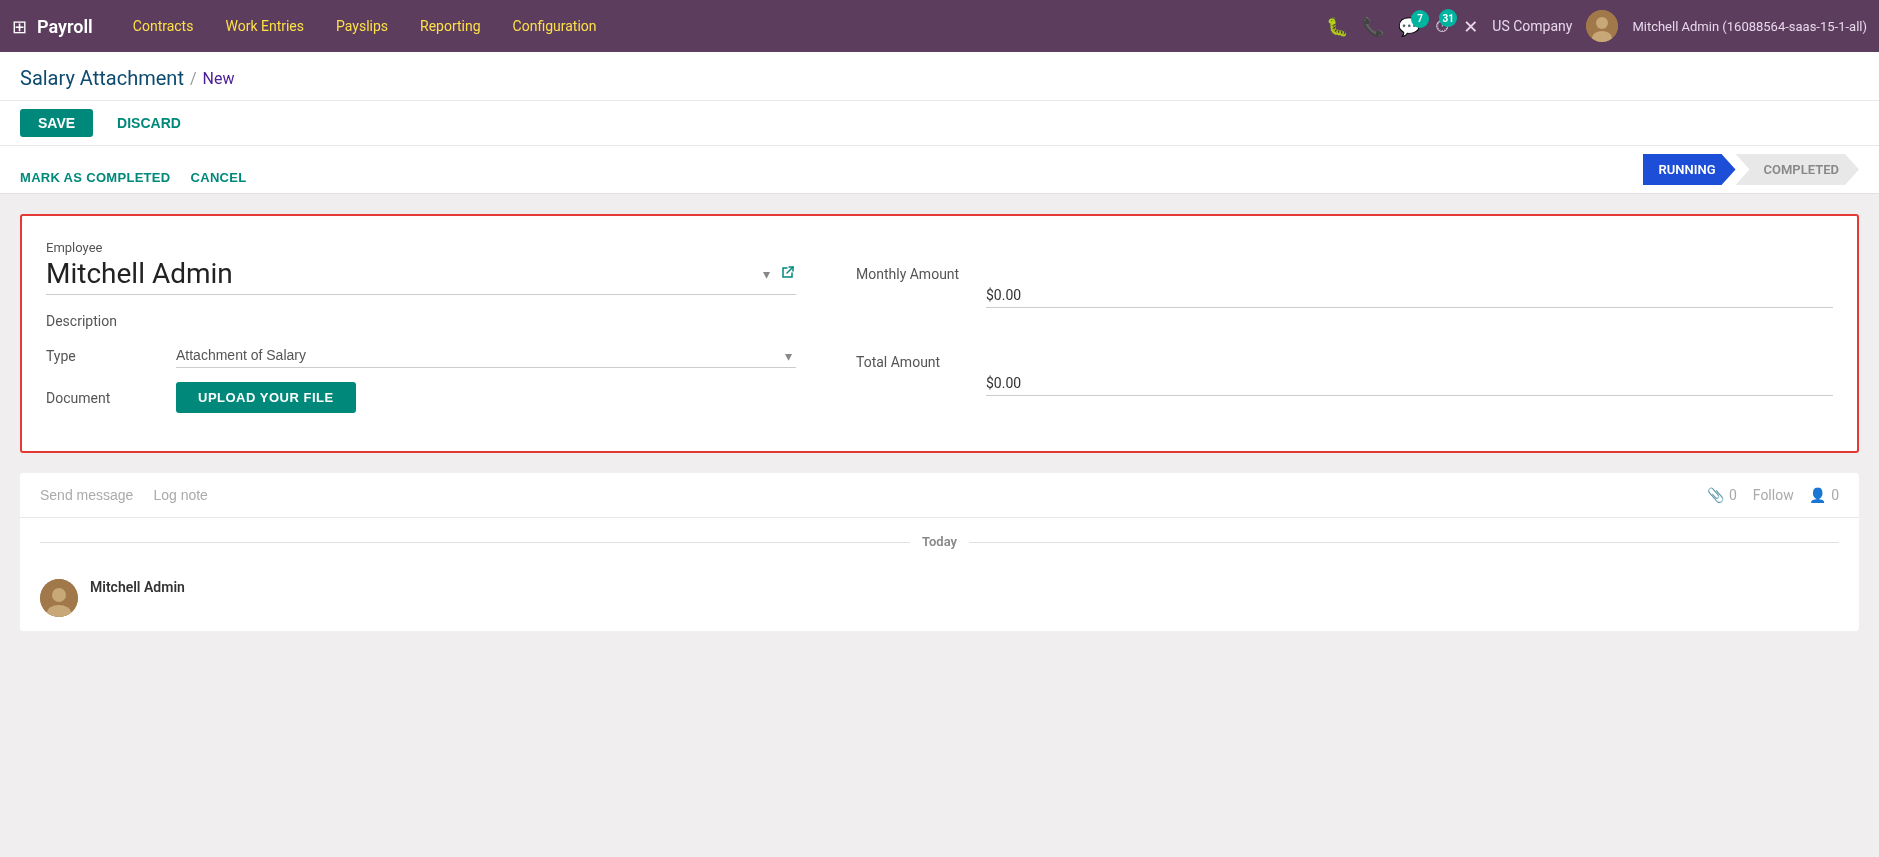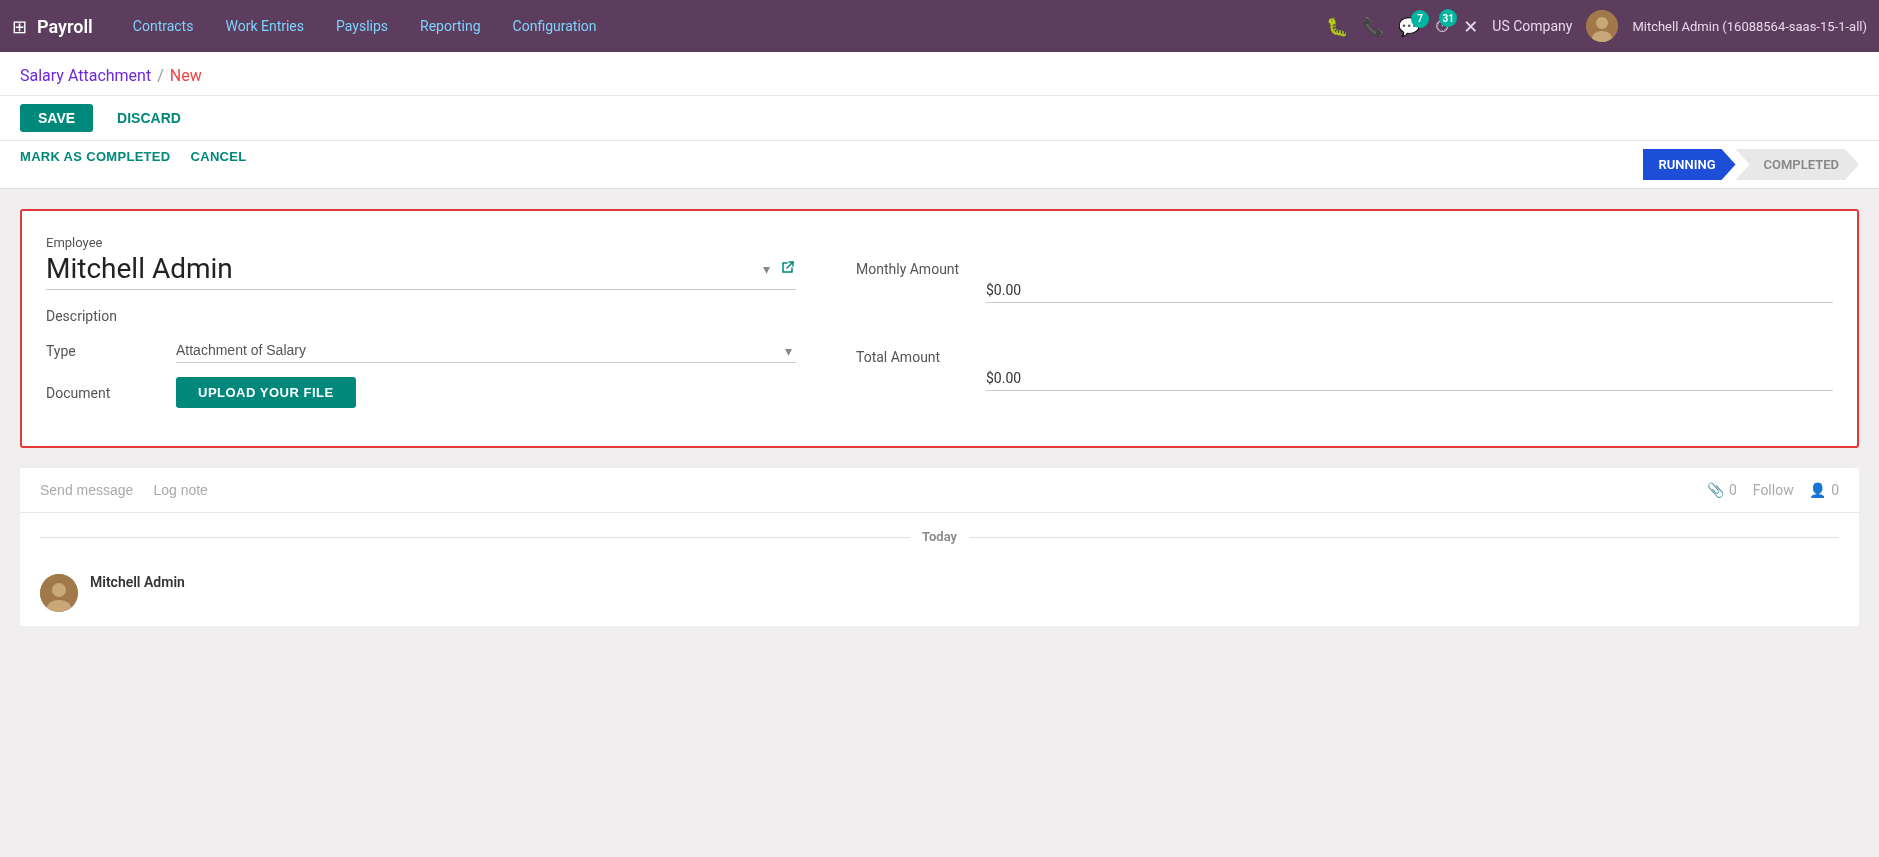--- a/index.html
+++ b/index.html
@@ -25,21 +25,21 @@
       font-size: 18px;
       font-weight: 600;
       margin-right: 24px;
     }
     .topnav-menu {
       display: flex;
       gap: 0;
       flex: 1;
     }
     .topnav-menu-item {
-      color: #7dd3fc;
+      color: #fde047;
       padding: 0 16px;
       height: 52px;
       display: flex;
       align-items: center;
       cursor: pointer;
       font-size: 14px;
       white-space: nowrap;
       text-align: center;
     }
     .topnav-right {
@@ -96,31 +96,31 @@
     
     .breadcrumb-bar {
       background: #fff;
       padding: 14px 20px 10px 20px;
       display: flex;
       align-items: center;
       gap: 6px;
       border-bottom: 1px solid #e8e8e8;
     }
     .breadcrumb-link {
-      color: #6d28d9;
-      font-size: 16px;
+      color: #0c4a6e;
+      font-size: 20px;
       cursor: pointer;
       text-decoration: none;
     }
     .breadcrumb-sep {
       color: #999;
       font-size: 16px;
     }
     .breadcrumb-current {
-      color: #ef4444;
+      color: #4c1d95;
       font-size: 16px;
     }
 
     
     .action-bar {
       background: #fff;
       padding: 8px 20px;
       display: flex;
       align-items: center;
       gap: 10px;
@@ -144,21 +144,21 @@
       font-size: 14px;
       font-weight: 600;
       cursor: pointer;
     }
 
     
     .status-bar {
       background: #fff;
       padding: 8px 20px;
       display: flex;
-      align-items: flex-start;
+      align-items: flex-end;
       border-bottom: 1px solid #e0e0e0;
     }
     .status-actions {
       display: flex;
       gap: 20px;
       flex: 1;
     }
     .btn-status-action {
       background: transparent;
       border: none;

